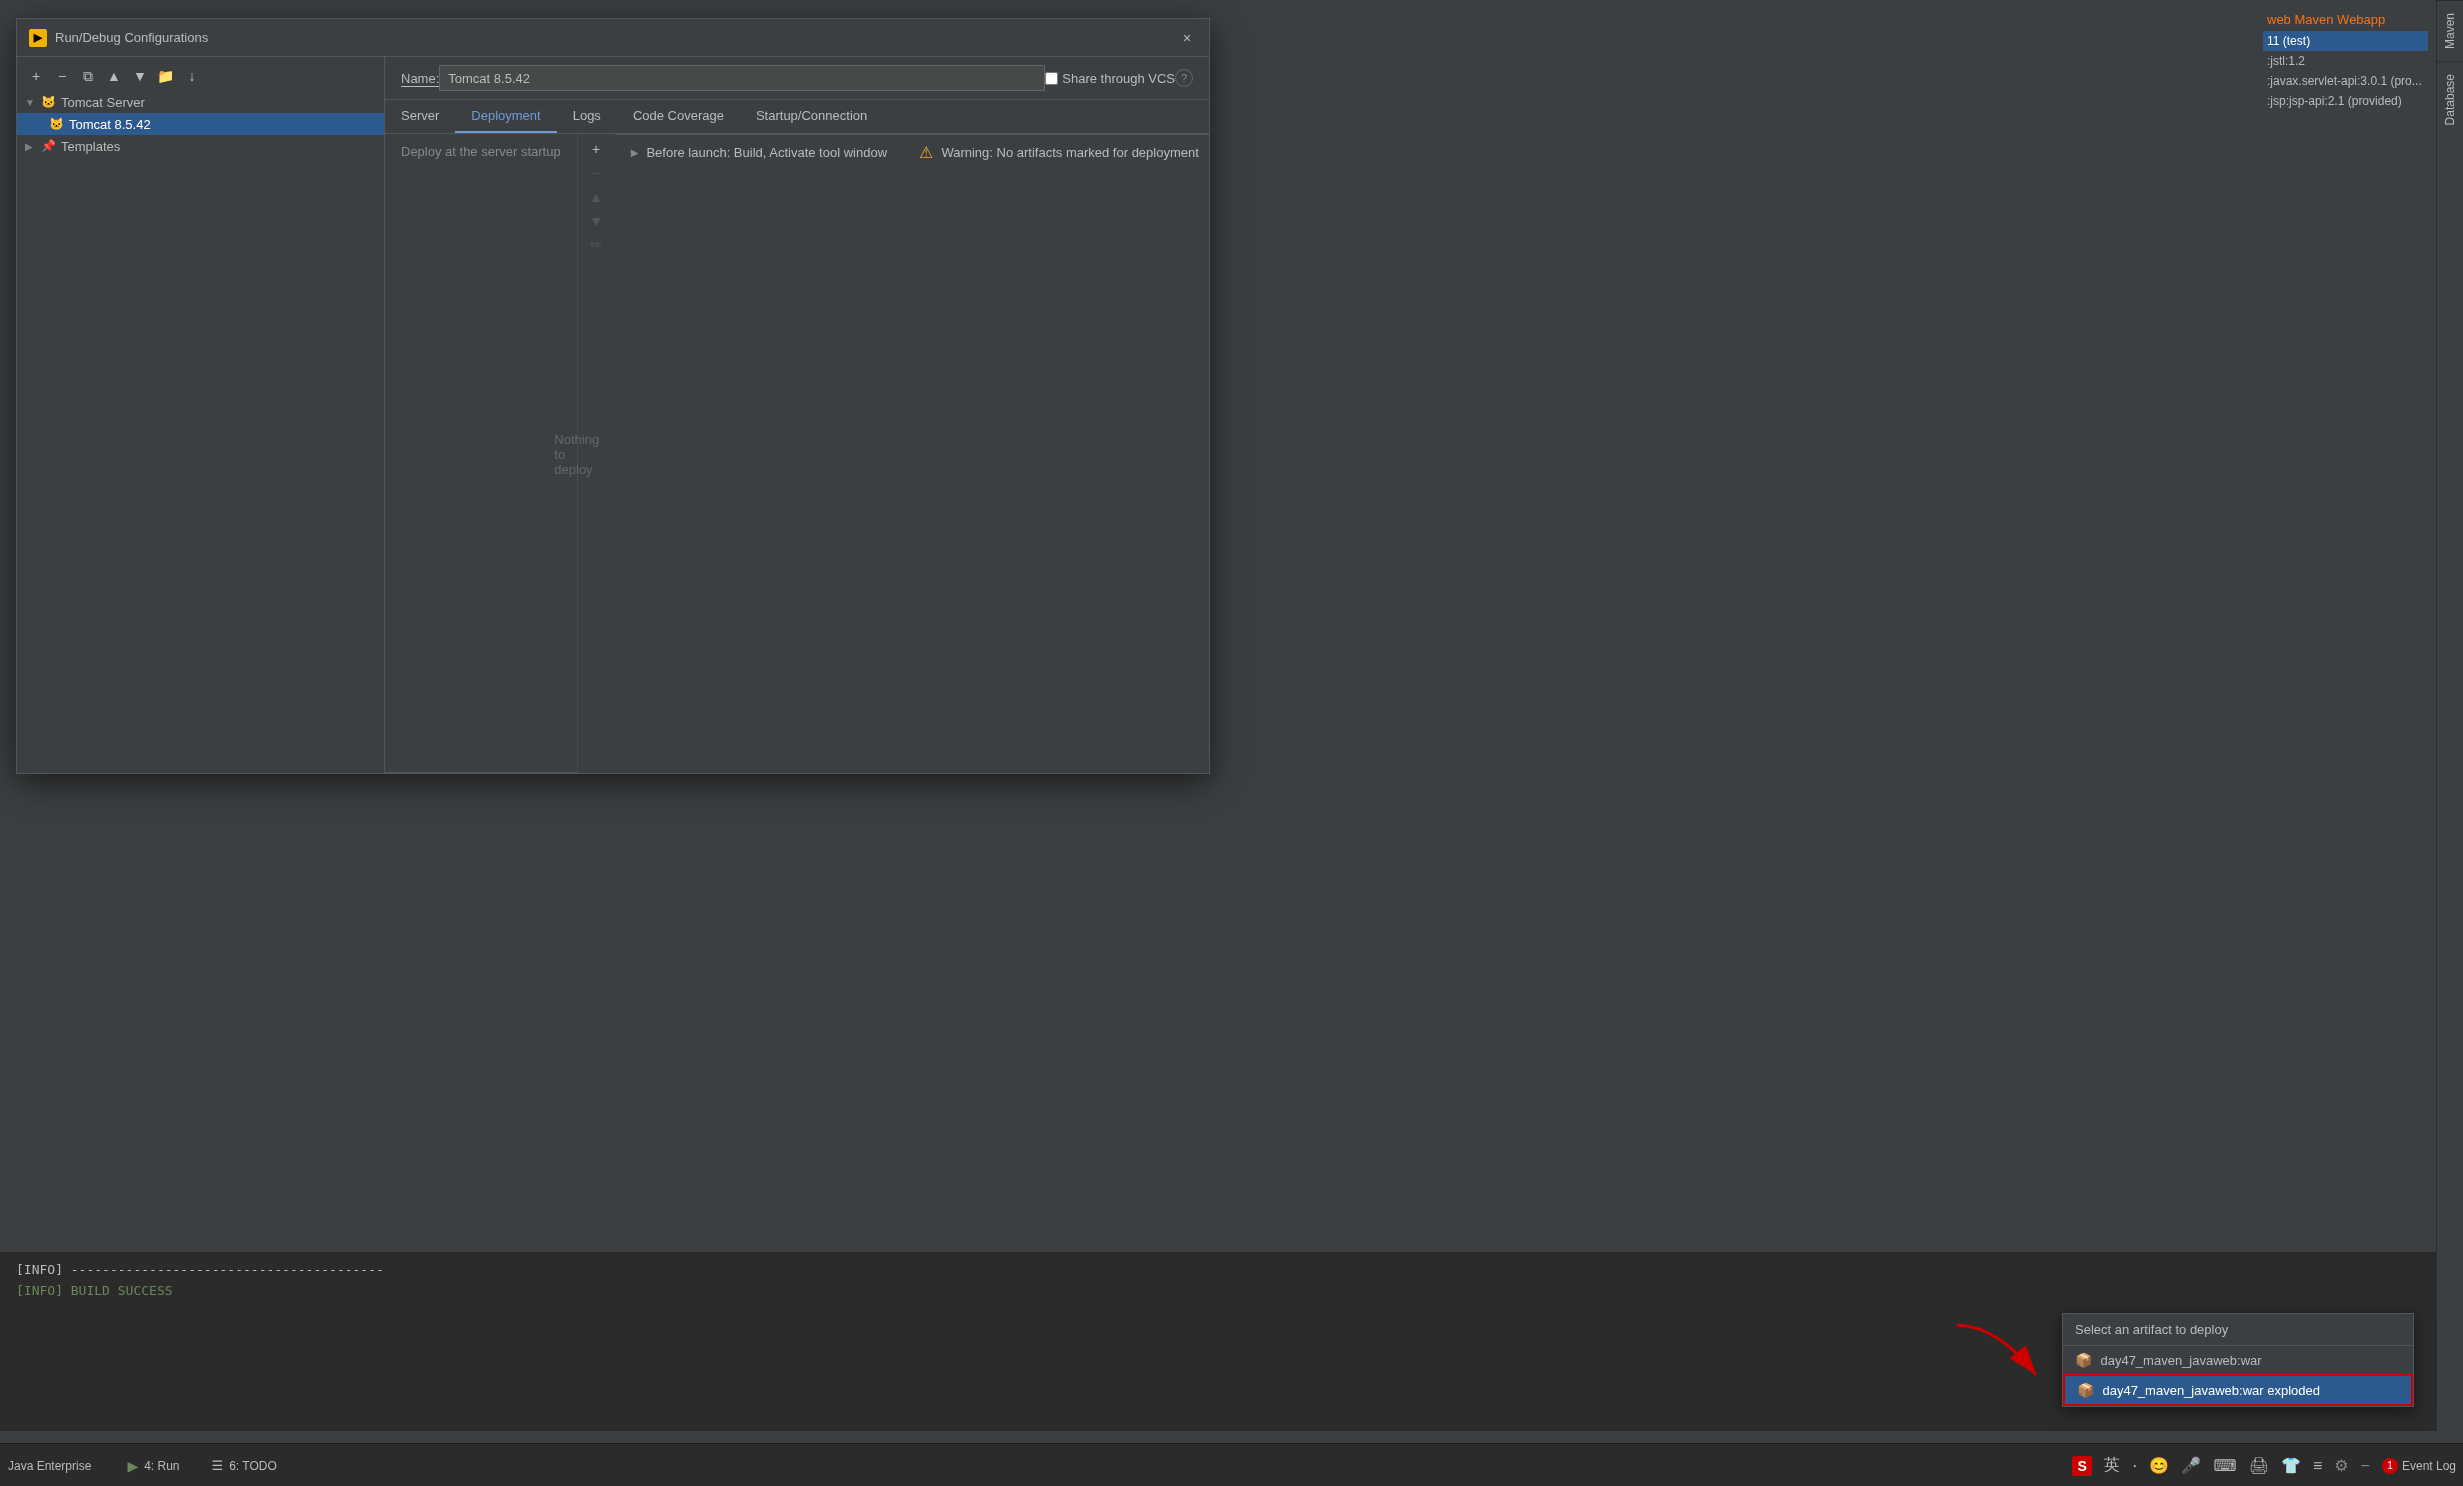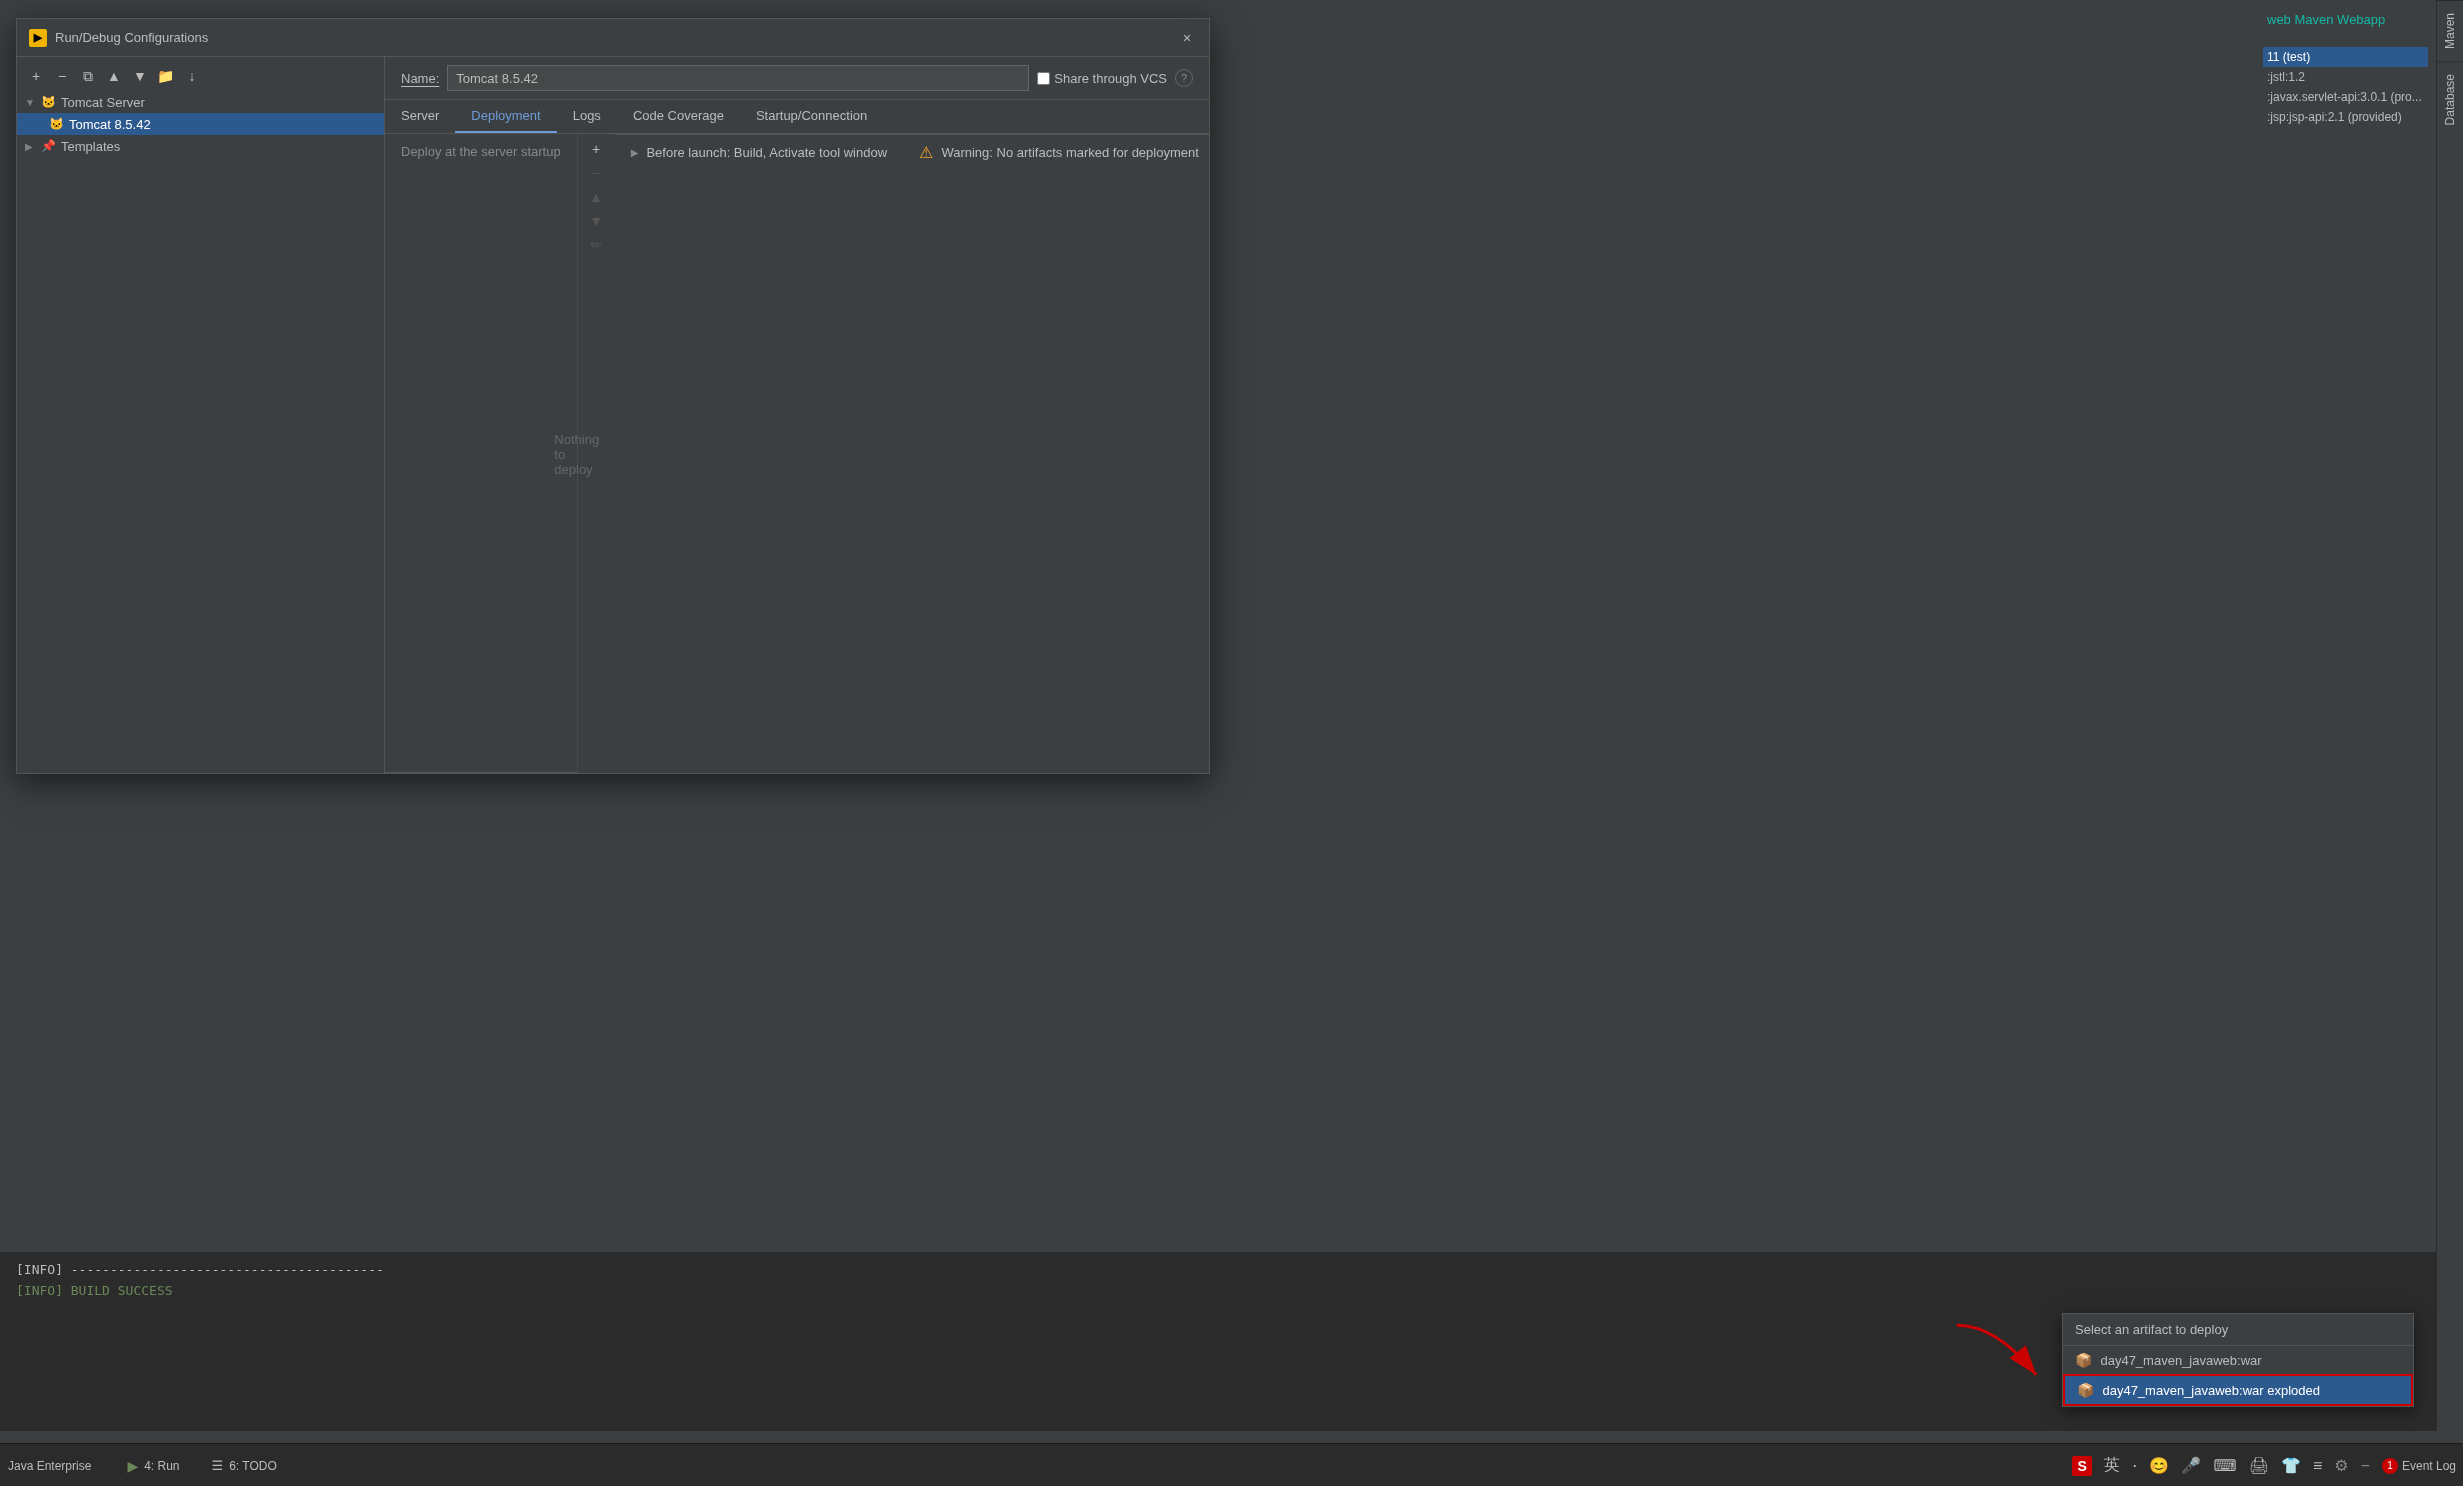--- a/index.html
+++ b/index.html
@@ -63,23 +63,23 @@
     }
     .maven-panel {
       position: absolute;
       top: 0; right: 28px;
       width: 181px;
       background: #3c3f41;
       padding: 8px;
     }
     .maven-title {
       font-size: 13px;
-      color: #14b8a6;
+      color: #f97316;
       padding: 4px;
-      margin-bottom: 16px;
+      margin-bottom: 0;
     }
     .maven-item {
       padding: 3px 4px;
       font-size: 12px;
       color: #bbbbbb;
       cursor: pointer;
     }
     .maven-item.highlighted {
       background: #2d5a8e;
       color: #ffffff;
@@ -210,21 +210,20 @@
       display: flex;
       flex-direction: column;
       overflow: hidden;
     }
 
     
     .name-row {
       display: flex;
       align-items: center;
       padding: 8px 16px;
-      gap: 8px;
       border-bottom: 1px solid #555555;
       flex-shrink: 0;
     }
     .name-label {
       font-size: 13px;
       color: #bbbbbb;
       text-decoration: underline;
       text-underline-offset: 3px;
     }
     .name-input {

